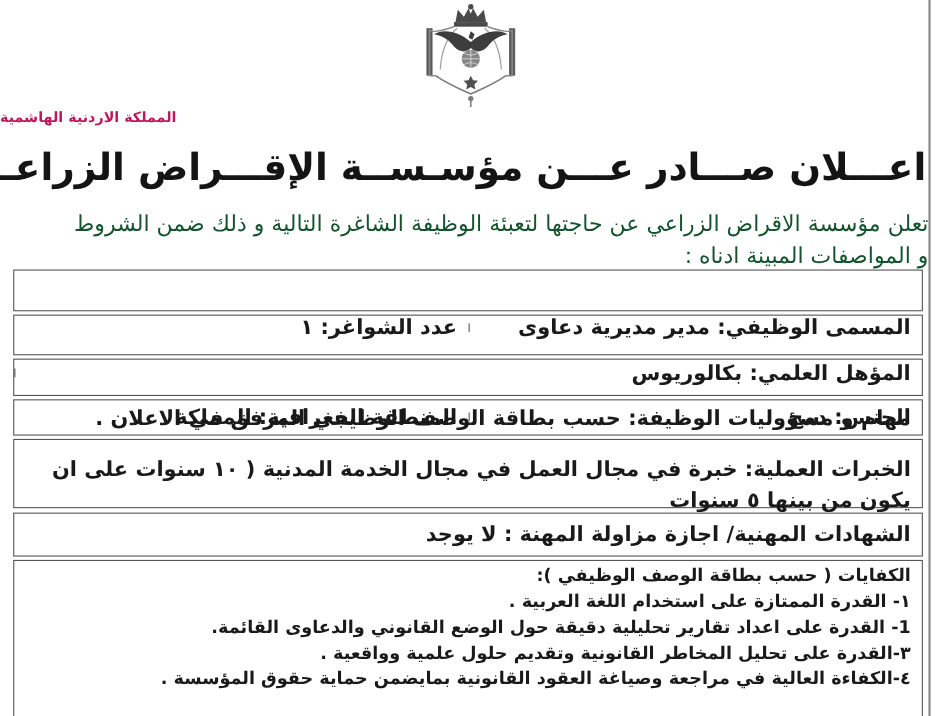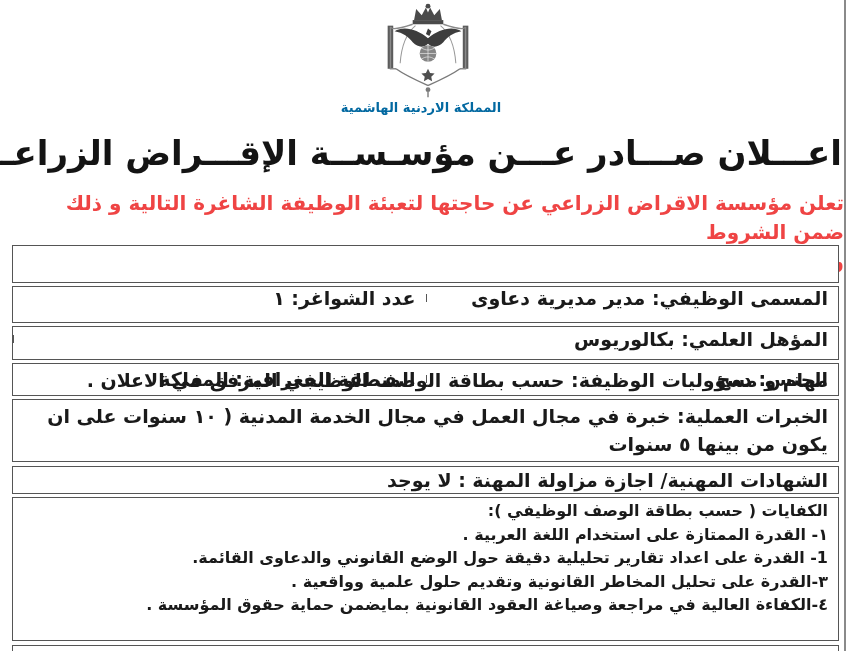--- a/index.html
+++ b/index.html
@@ -17,46 +17,46 @@
     background: #8a8a8a;
   }
   .emblem {
     position: absolute;
     top: 2px; left: 372px;
     width: 112px; height: 96px;
   }
   .kingdom {
     position: absolute;
     top: 100px; left: 0; right: 14px;
-    text-align: center;
+    text-align: left;
     font-size: 13px;
     font-weight: bold;
-    color: #0369a1;
+    color: #be185d;
     letter-spacing: -1px;
     direction: rtl;
   }
   .title {
     position: absolute;
     top: 133px; left: 0; right: 14px;
     text-align: center;
     direction: rtl;
     font-size: 34px;
     font-weight: bold;
     color: #141414;
     white-space: nowrap;
   }
   .intro {
     position: absolute;
     top: 189px; left: 10px; right: 12px;
     direction: rtl;
     text-align: right;
     font-size: 20px;
-    font-weight: bold;
+    font-weight: normal;
     line-height: 29px;
-    color: #ef4444;
+    color: #14532d;
   }
   .doc-table {
     position: absolute;
     top: 245px; left: 12px;
     width: 827px;
     direction: rtl;
   }
   .row {
     border: 1.5px solid #555;
     background: #fff;
@@ -71,22 +71,22 @@
     display: flex;
     align-items: center;
     padding: 4px 10px;
     margin-top: 48px;
   }
   .cell.right-cell { border-left: 1.5px solid #555; }
   .r1 { height: 38px; }
   .r2 { height: 37px; }
   .r3 { height: 34px; }
   .r4 { height: 33px; display: flex; align-items: center; padding: 0 10px; text-align: right; }
-  .r5 { height: 63px; margin-bottom: 4px; padding: 2px 10px; line-height: 28px; }
-  .r6 { height: 28px; display: flex; align-items: center; padding: 0 10px; }
+  .r5 { height: 63px; margin-bottom: 4px; padding: 13px 10px; line-height: 28px; }
+  .r6 { height: 40px; display: flex; align-items: center; padding: 0 10px; }
   .r7 { height: 144px; margin-bottom: 4px; padding: 1px 10px; font-size: 16px; line-height: 23.5px; }
   .r8 { height: 20px; }
 </style>
 </head>
 <body>
 
 <div class="page-right-border"></div>
 
 <div class="emblem">
   <svg viewBox="0 0 160 138" width="112" height="96">

